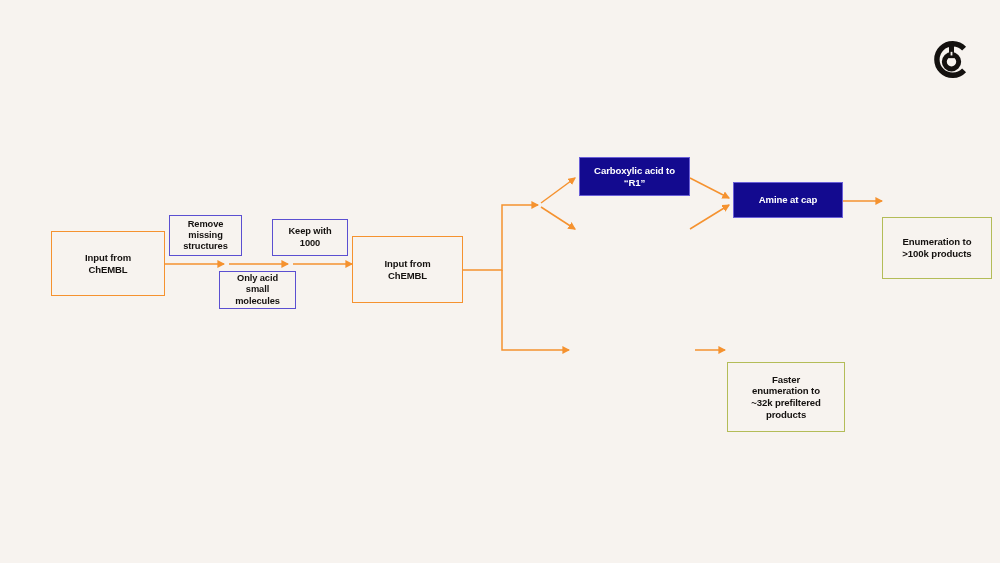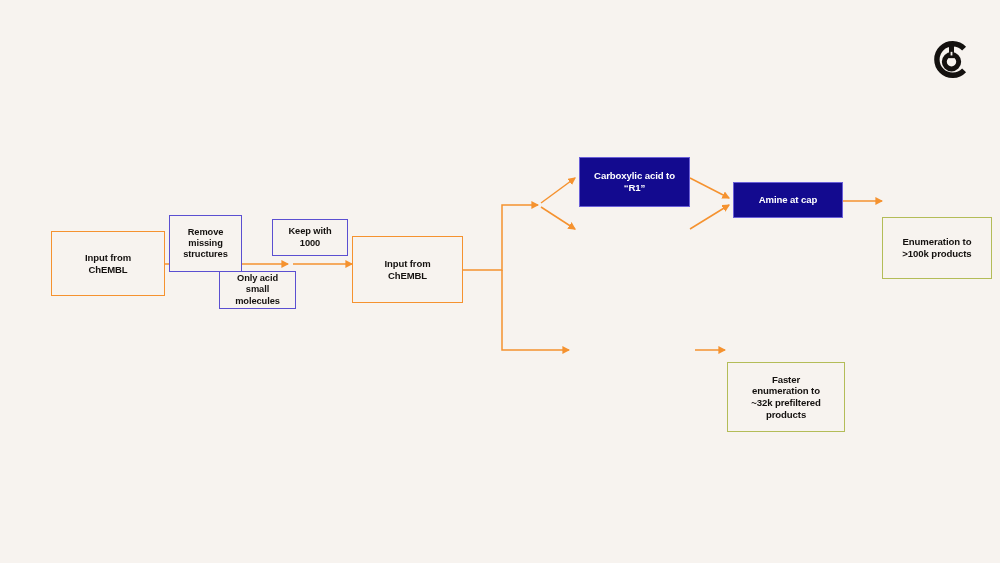--- a/index.html
+++ b/index.html
@@ -129,35 +129,35 @@
     </g>
 
     <g>
       <line x1="695" y1="350" x2="725" y2="350" stroke="#f5922f" stroke-width="1.5" marker-end="url(#ah)"></line>
     </g>
   </svg>
 
   <div class="node outline-orange" style="left:51px; top:231px; width:114px; height:65px;">Input from
 ChEMBL</div>
 
-  <div class="node outline-purple" style="left:169px; top:215px; width:73px; height:57px;">Remove
+  <div class="node outline-purple" style="left:169px; top:215px; width:73px; height:41px;">Remove
 missing
 structures</div>
 
   <div class="node outline-purple" style="left:219px; top:271px; width:77px; height:38px;">Only acid
 small
 molecules</div>
 
   <div class="node outline-purple" style="left:272px; top:219px; width:76px; height:37px;">Keep with
 1000</div>
 
   <div class="node outline-orange" style="left:352px; top:236px; width:111px; height:67px;">Input from
 ChEMBL</div>
 
-  <div class="node solid-navy" style="left:579px; top:157px; width:111px; height:50px;">Carboxylic acid to
+  <div class="node solid-navy" style="left:579px; top:157px; width:111px; height:39px;">Carboxylic acid to
 “R1”</div>
 
 
   <div class="node solid-navy" style="left:733px; top:182px; width:110px; height:36px;">Amine at cap</div>
 
   <div class="node outline-green" style="left:882px; top:170px; width:110px; height:62px;">Enumeration to
 &gt;100k products</div>
 
 
   <div class="node outline-green" style="left:727px; top:315px; width:118px; height:70px;">Faster

